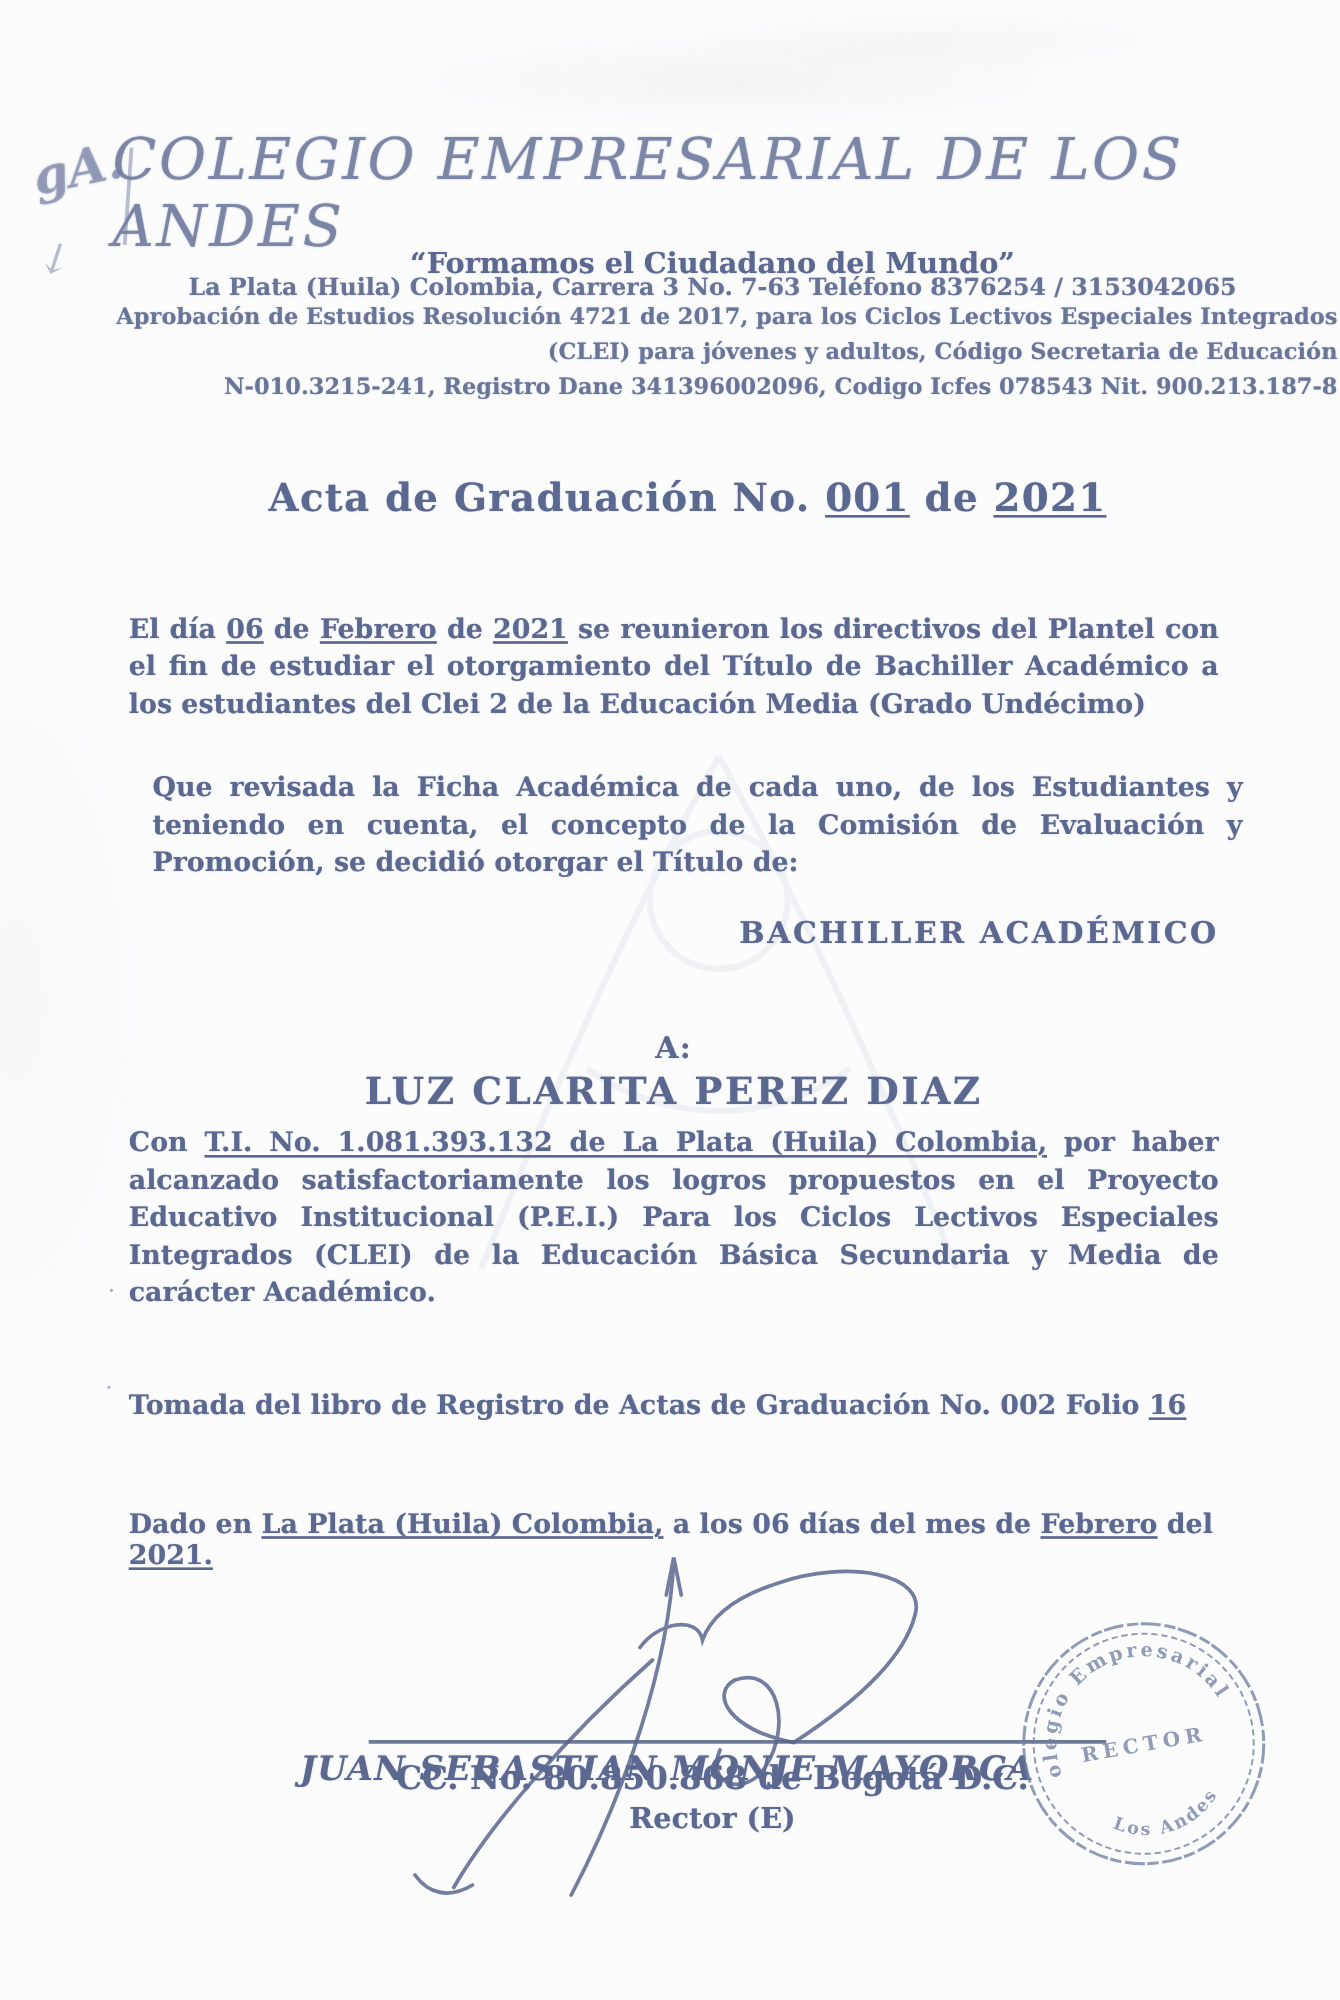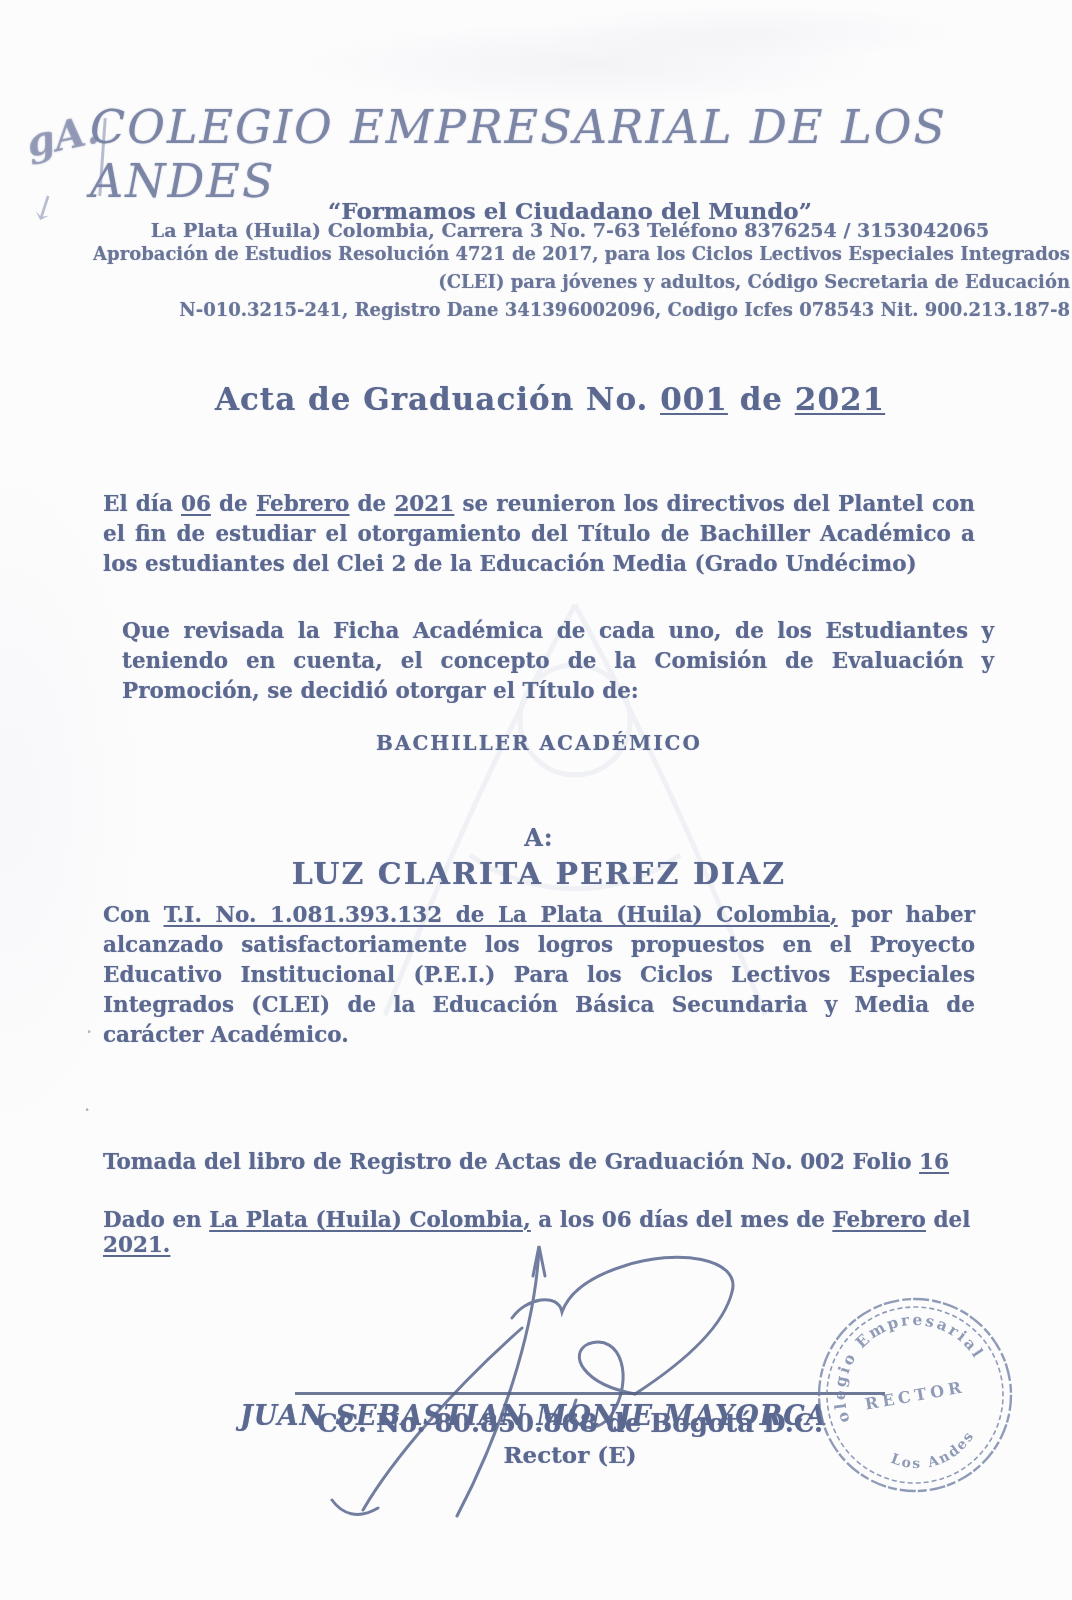--- a/index.html
+++ b/index.html
@@ -44,25 +44,25 @@
   .address{ left:100px;top:219px;width:940px;text-align:center;font-size:19px;color:rgba(97,109,146,.9); }
   .approval{ left:70px;top:240px;width:1000px;text-align:right;font-size:18px;line-height:28px;color:rgba(97,109,146,.88); }
 
   .acta-title{ left:20px;top:381px;width:1060px;text-align:center;font-size:31px;letter-spacing:1px; }
 
   .para{ left:103px;width:872px;text-align:justify;font-size:21.5px;line-height:30px; }
   .p1{ top:489px; }
   .p2{ top:616px;margin-left:19px; }
   .p3{ top:900px; }
 
-  .degree-title{ left:103px;top:731px;width:872px;text-align:center;font-size:20px;letter-spacing:2px; }
+  .degree-title{ left:103px;top:731px;width:872px;text-align:right;font-size:24px;letter-spacing:2px; }
   .to-label{ left:103px;top:823px;width:872px;text-align:center;font-size:24px;letter-spacing:1px; }
   .student-name{ left:103px;top:856px;width:872px;text-align:center;font-size:30px;letter-spacing:2px; }
 
-  .registry{ left:103px;top:1112px;width:900px;font-size:21.5px;margin-top:37px; }
+  .registry{ left:103px;top:1112px;width:900px;font-size:21.5px; }
   .issued{ left:103px;top:1207px;width:920px;font-size:21.5px; }
 
   .sig-line{ left:295px;top:1392px;width:590px;height:2.5px;background:rgba(85,97,133,.85); }
   .sig-name{ left:240px;top:1400px;width:660px;text-align:left;font-size:27px;font-style:italic;letter-spacing:1px; }
   .sig-role{ left:240px;top:1441px;width:660px;text-align:center;font-size:23px;}
   .sig-id{ left:240px;top:1408px;width:660px;text-align:center;font-size:26px;}
 
   .speck{ color:rgba(90,100,140,.5);font-size:20px; }
 
   svg text{ font-family:"DejaVu Serif","Liberation Serif",serif; font-weight:bold; }

